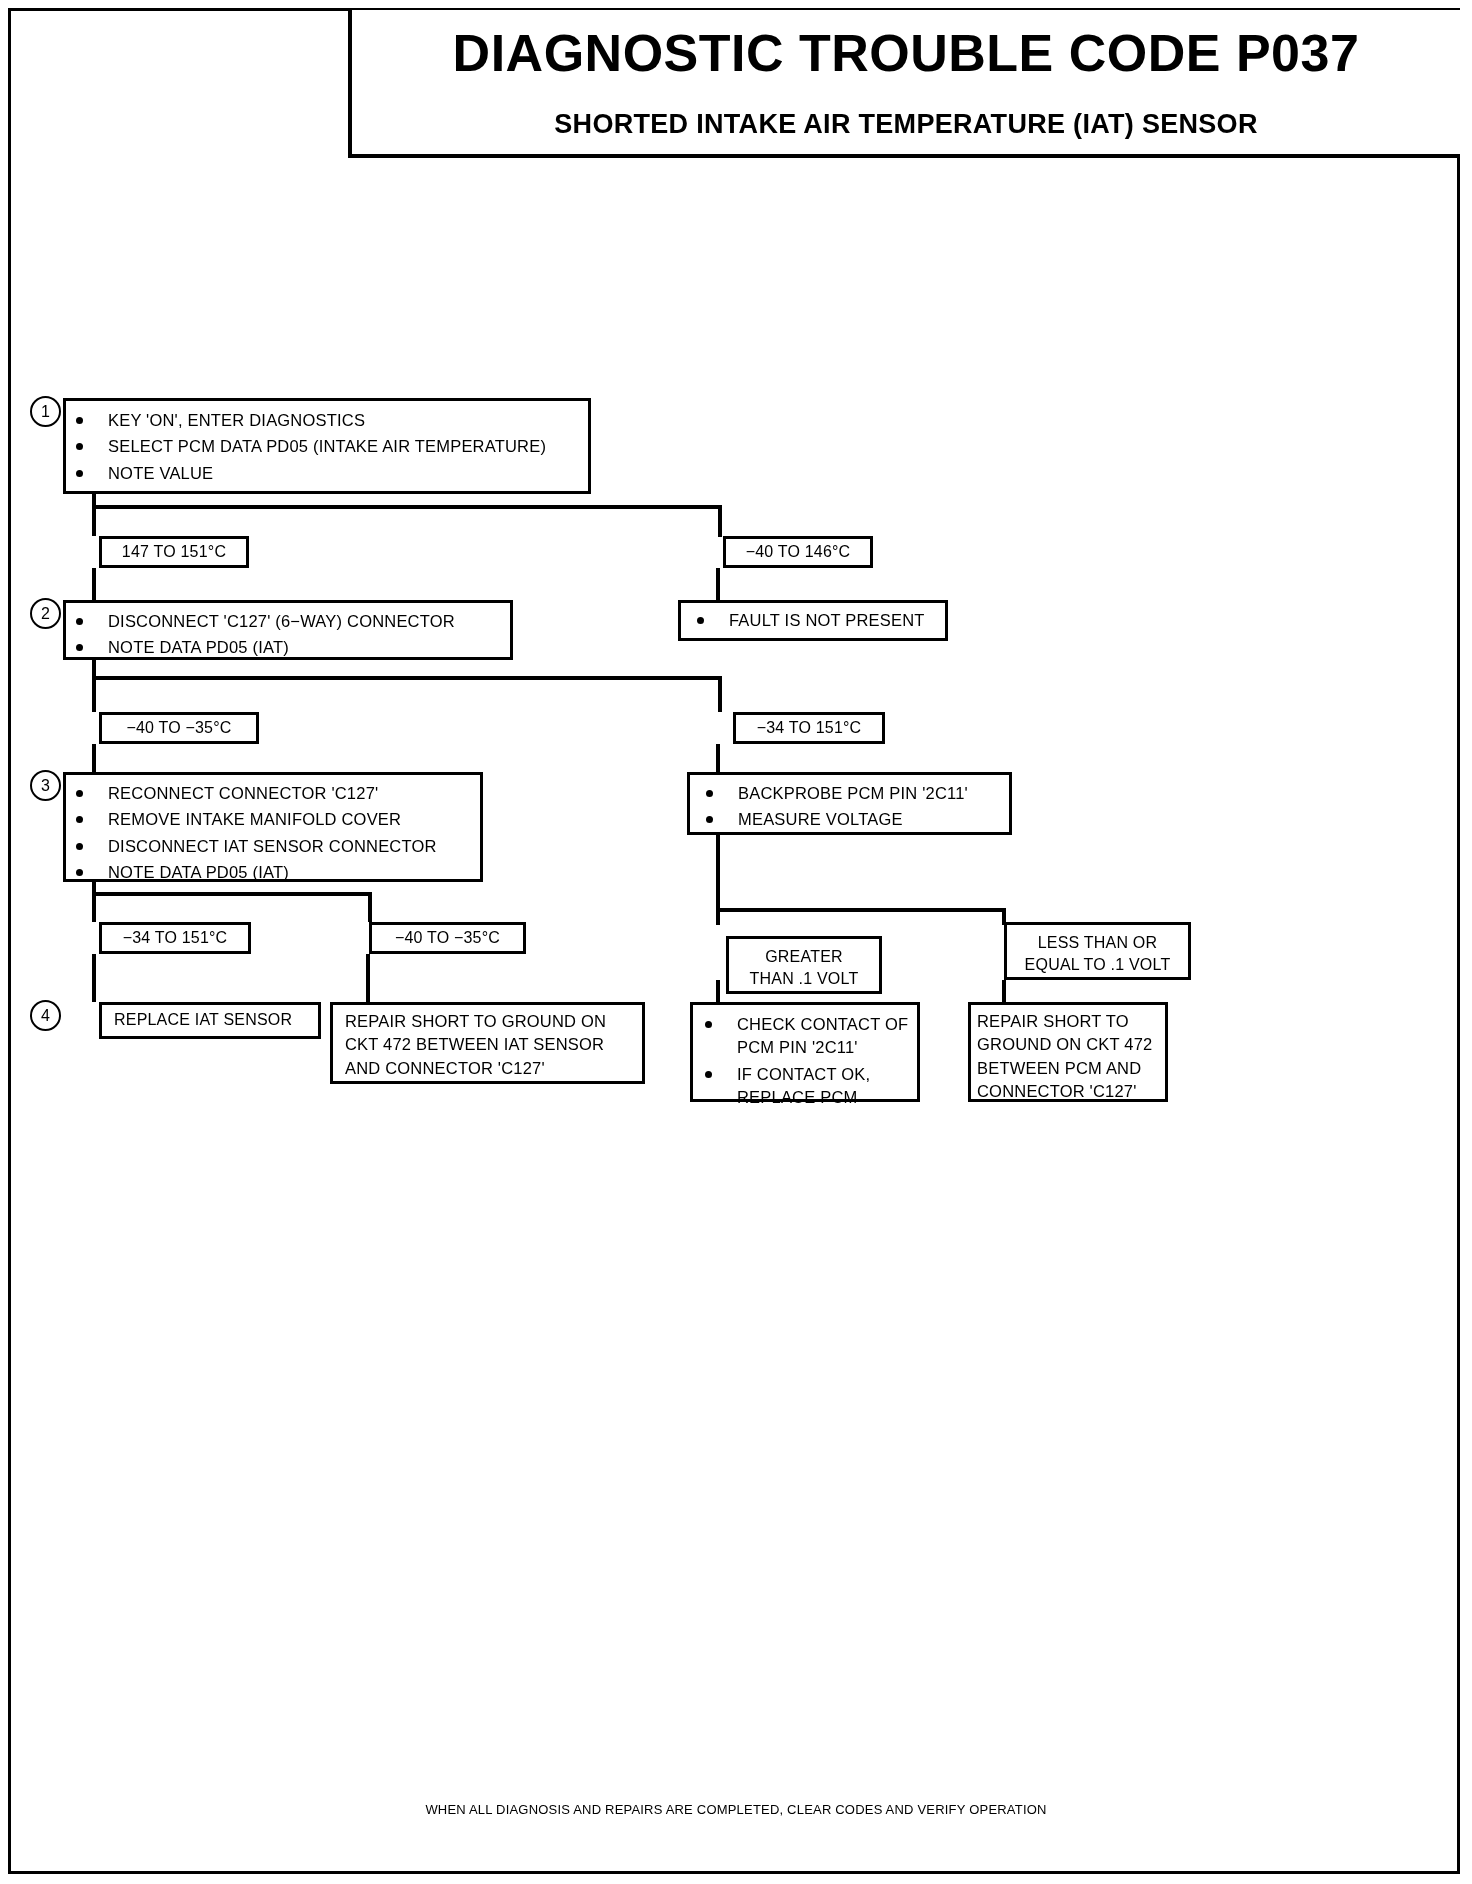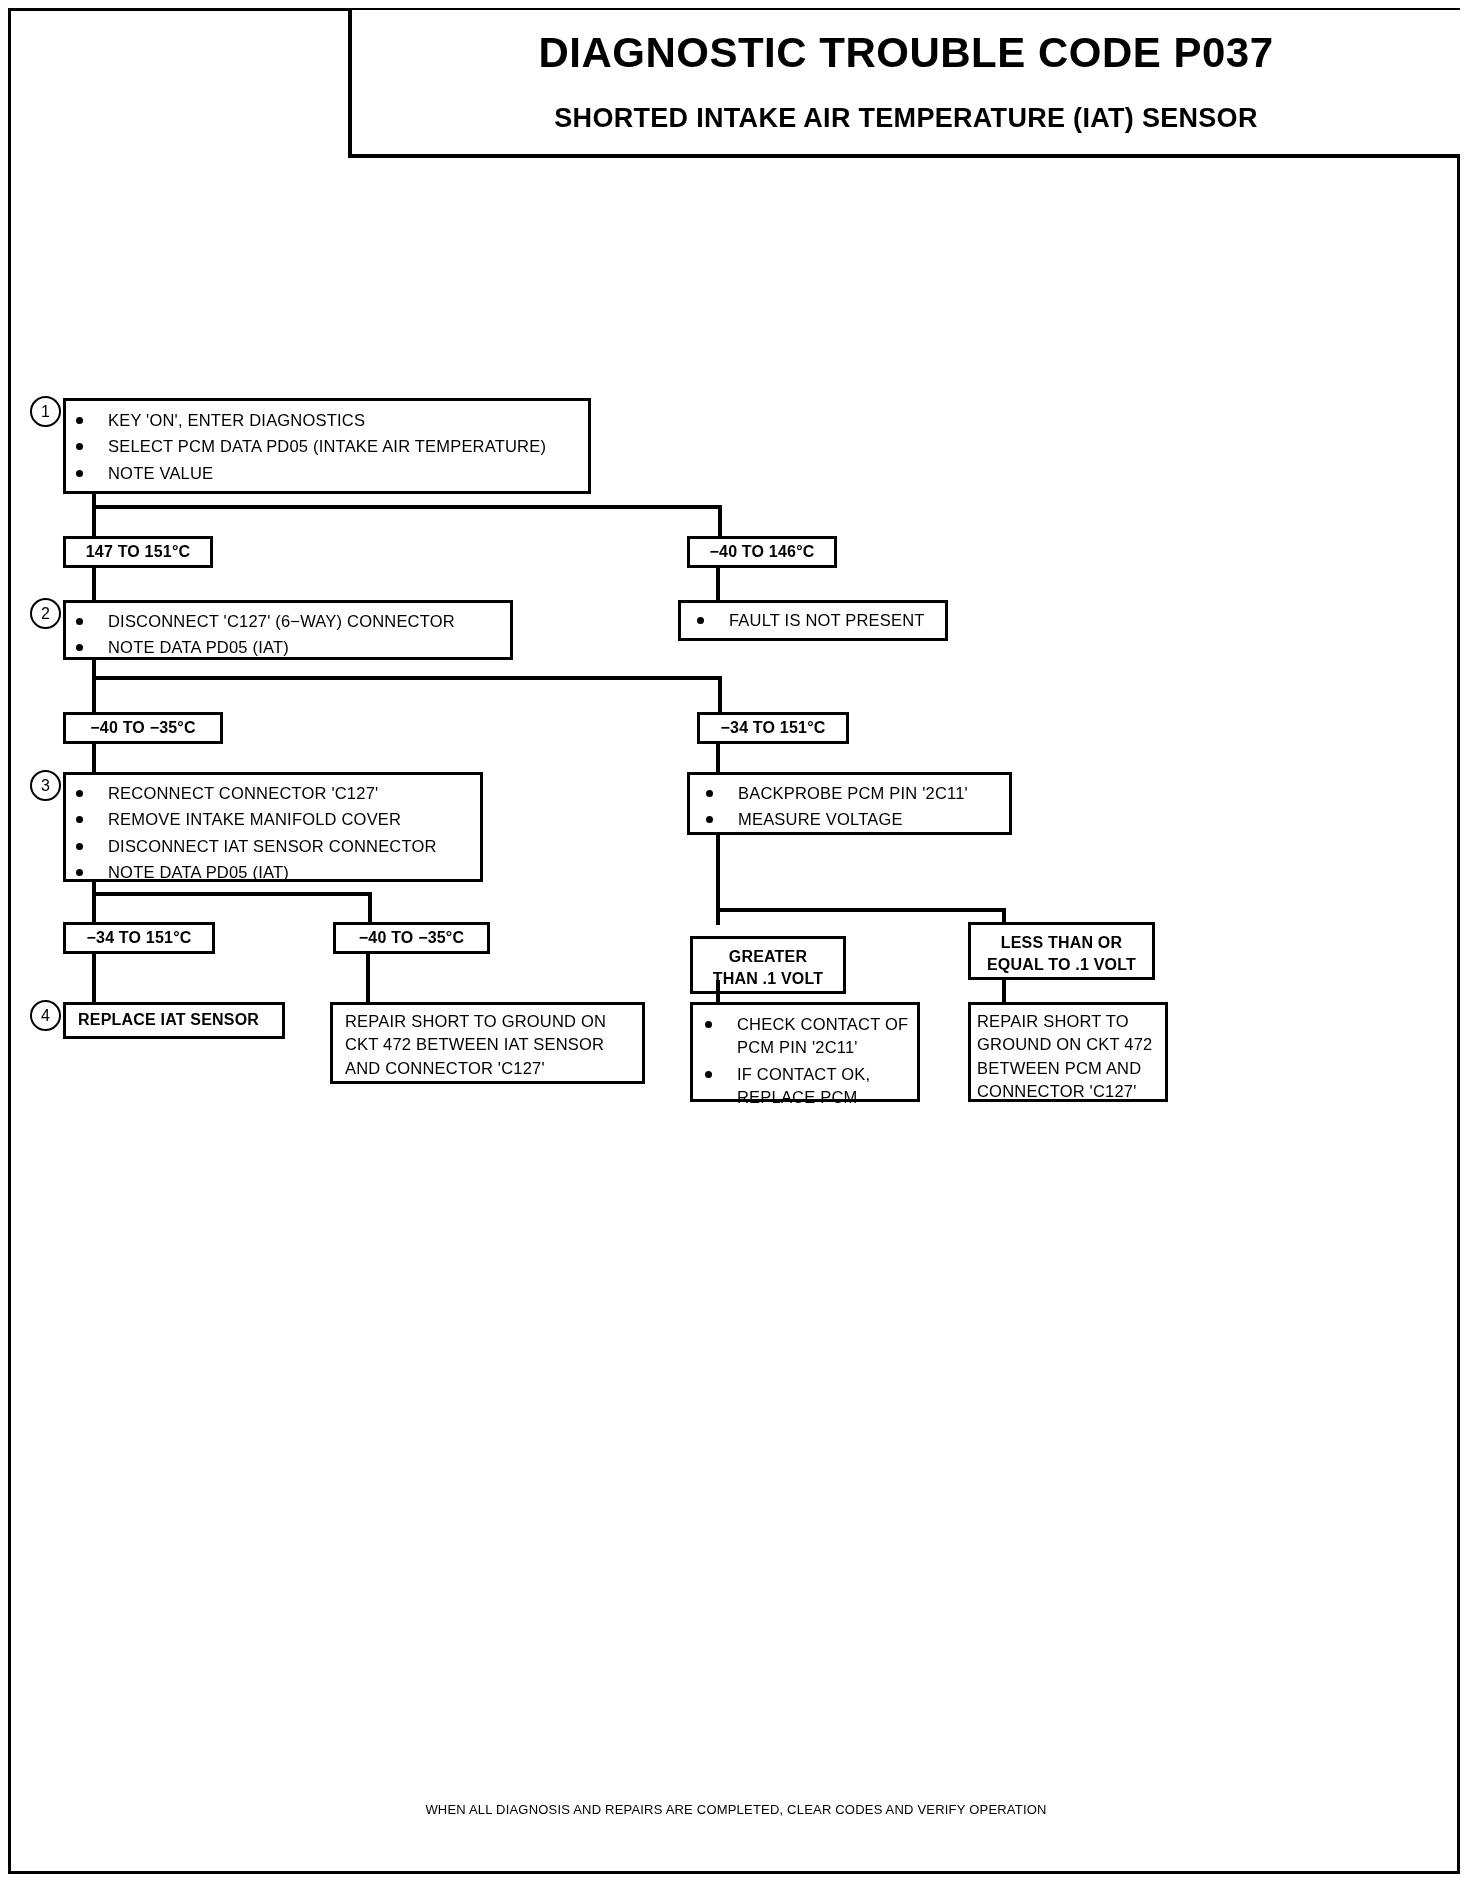--- a/index.html
+++ b/index.html
@@ -31,21 +31,21 @@
     border-left:4px solid #000;
     border-bottom:4px solid #000;
     box-sizing:border-box;
     display:flex;
     flex-direction:column;
     align-items:center;
     justify-content:center;
     background:#fff;
   }
   .title-main{
-    font-size:42px;
+    font-size:52px;
     font-weight:bold;
     letter-spacing:0.5px;
     line-height:1.1;
     text-align:center;
     white-space:nowrap;
   }
   .title-sub{
     font-size:27px;
     font-weight:bold;
     letter-spacing:0.3px;
@@ -62,22 +62,23 @@
     font-size:16.5px;
     line-height:1.42;
     letter-spacing:0.2px;
   }
   .cond{
     display:flex;
     align-items:center;
     justify-content:center;
     text-align:center;
     font-size:16px;
-    font-weight:bold;
+    font-weight:normal;
     padding:2px 6px;
+    margin-left:36px;
   }
   .cond.two-line{ line-height:1.35; display:block; padding-top:7px;}
   .plain{
     padding:9px 12px 9px 14px;
   }
   ul.items{
     margin:0; padding:0; list-style:none;
   }
   ul.items li{
     position:relative;

